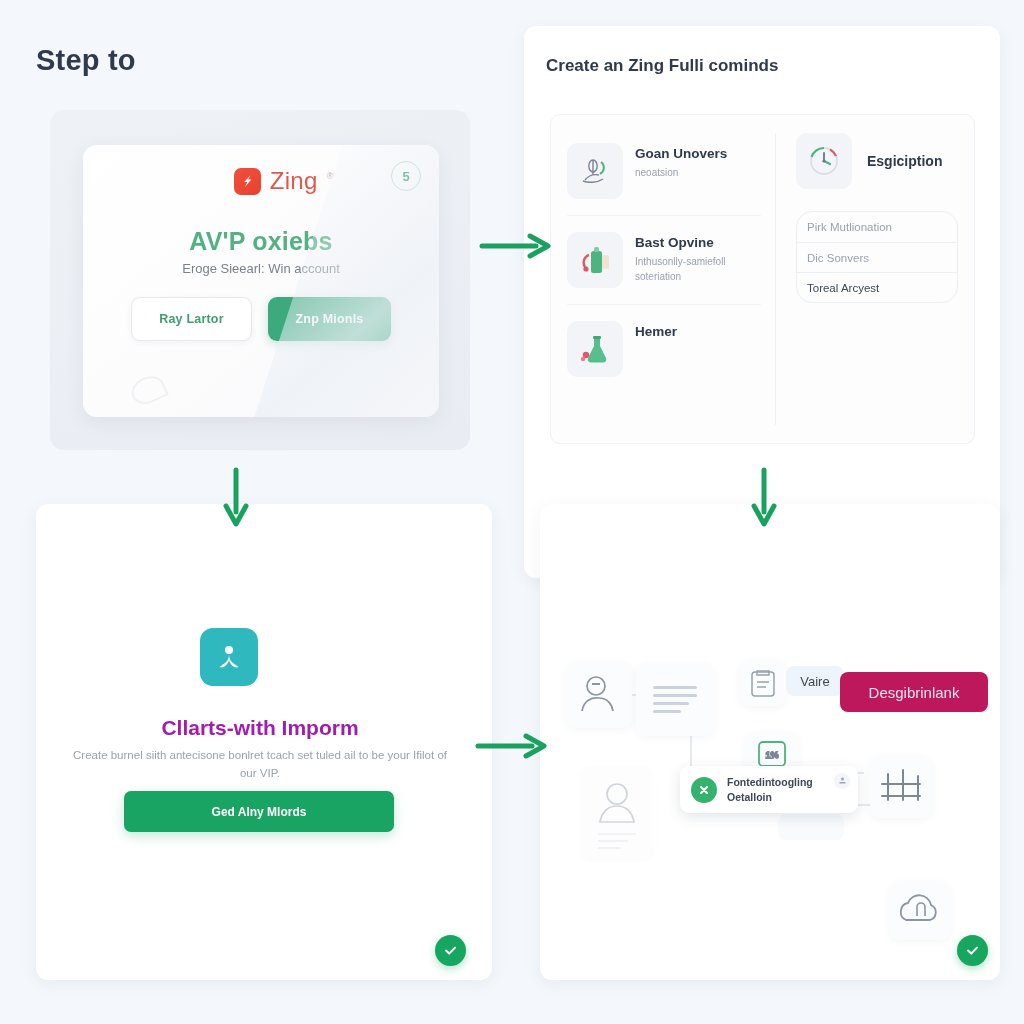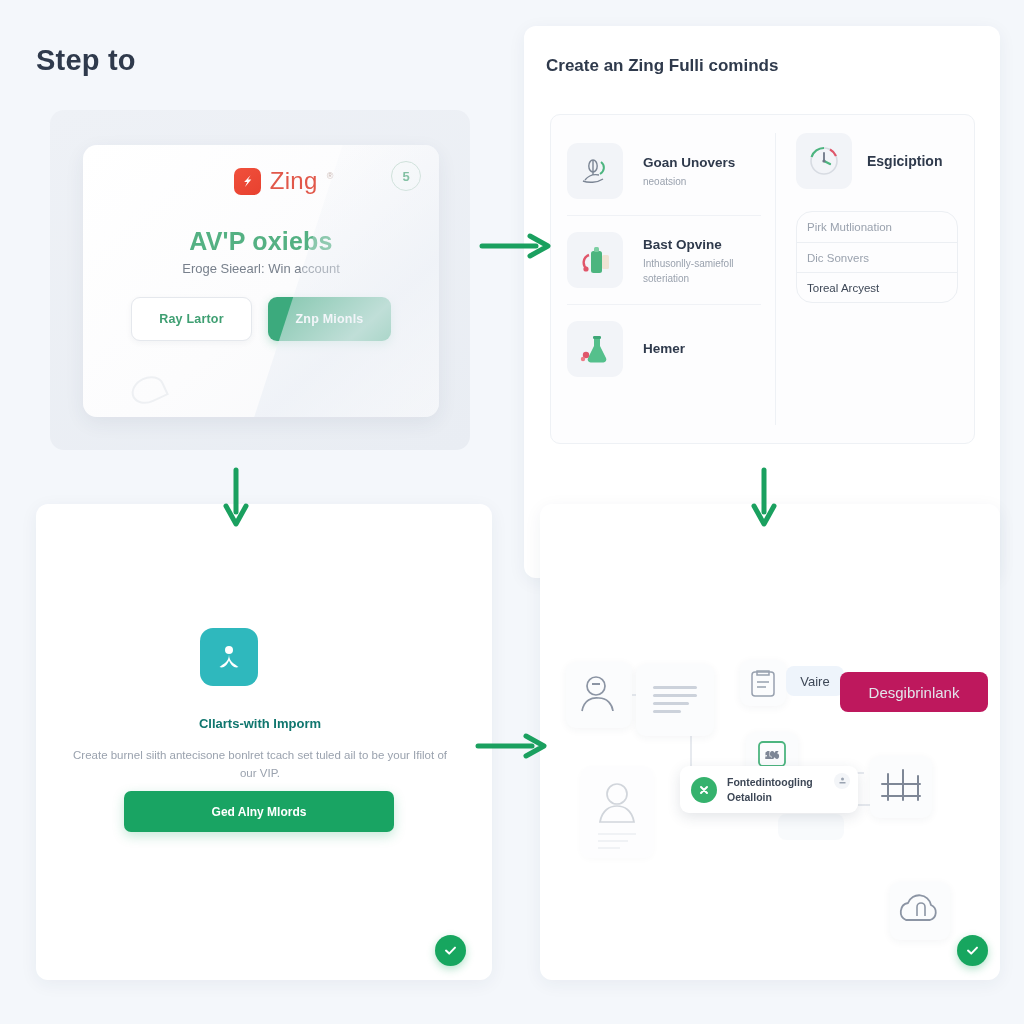--- a/index.html
+++ b/index.html
@@ -105,21 +105,21 @@
   #step2-panel {
     position:absolute; left:26px; top:88px; width:425px; height:330px;
     background:#fdfdfe; border:1px solid #eef1f5; border-radius:10px;
     display:flex;
   }
   .panel-left  { width:224px; padding:18px 14px 0 16px; }
   .panel-div   { width:1px; background:#eef1f5; margin:18px 0; }
   .panel-right { flex:1; padding:18px 16px 0 20px; }
 
   .feature {
-    display:flex; align-items:center; gap:20px; padding:10px 0 16px 0;
+    display:flex; align-items:flex-start; gap:12px; padding:10px 0 16px 0;
   }
   .feature + .feature { border-top:1px solid #f0f2f6; padding-top:16px; }
   .ficon {
     width:56px; height:56px; border-radius:11px; background:#f2f4f8;
     flex:0 0 56px; display:flex; align-items:center; justify-content:center;
   }
   .ftext { padding-top:3px; }
   .ftitle { font-size:13.5px; font-weight:bold; color:#2f3a4c; }
   .fdesc  { font-size:10px; color:#9aa2ae; line-height:1.45; margin-top:5px; max-width:125px; }
 
@@ -143,21 +143,21 @@
     position:absolute; left:22px; top:16px; right:4px; bottom:4px;
     background:#fff; border-radius:10px;
   }
   .app-icon {
     position:absolute; left:200px; top:628px; width:58px; height:58px;
     border-radius:13px; background:#2fb8bd;
     display:flex; align-items:center; justify-content:center;
   }
   .cta-head {
     position:absolute; left:60px; width:400px; top:716px; text-align:center;
-    font-size:13px; font-weight:bold; color:#0f766e;
+    font-size:21px; font-weight:bold; color:#a21caf;
   }
   .cta-desc {
     position:absolute; left:70px; width:380px; top:746px; text-align:center;
     font-size:11.5px; color:#9aa2ae; line-height:1.6;
   }
   #cta-button {
     position:absolute; left:124px; top:791px; width:270px; height:41px;
     background:#19a463; color:#fff; border:none; border-radius:7px;
     font-size:12px; font-weight:bold; font-family:"Liberation Sans",sans-serif;
     box-shadow:0 4px 12px rgba(25,164,99,.25);

